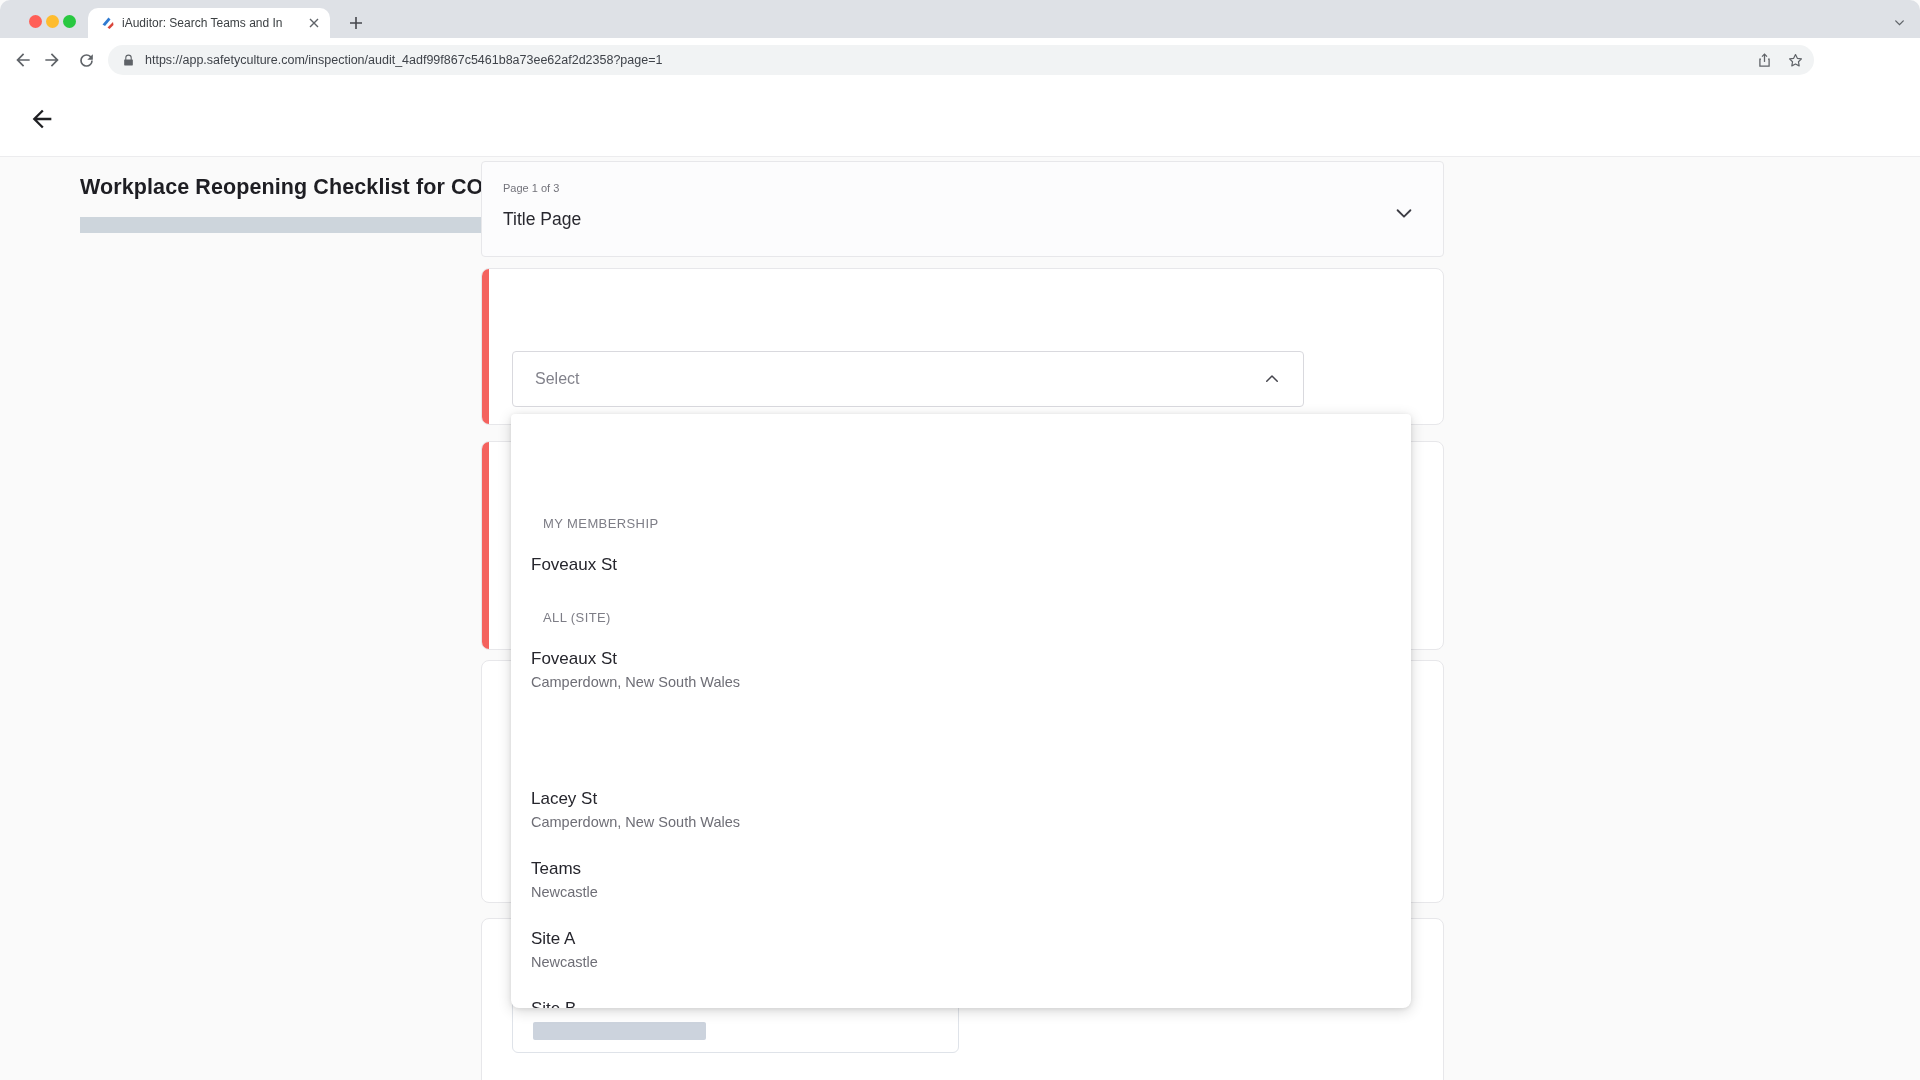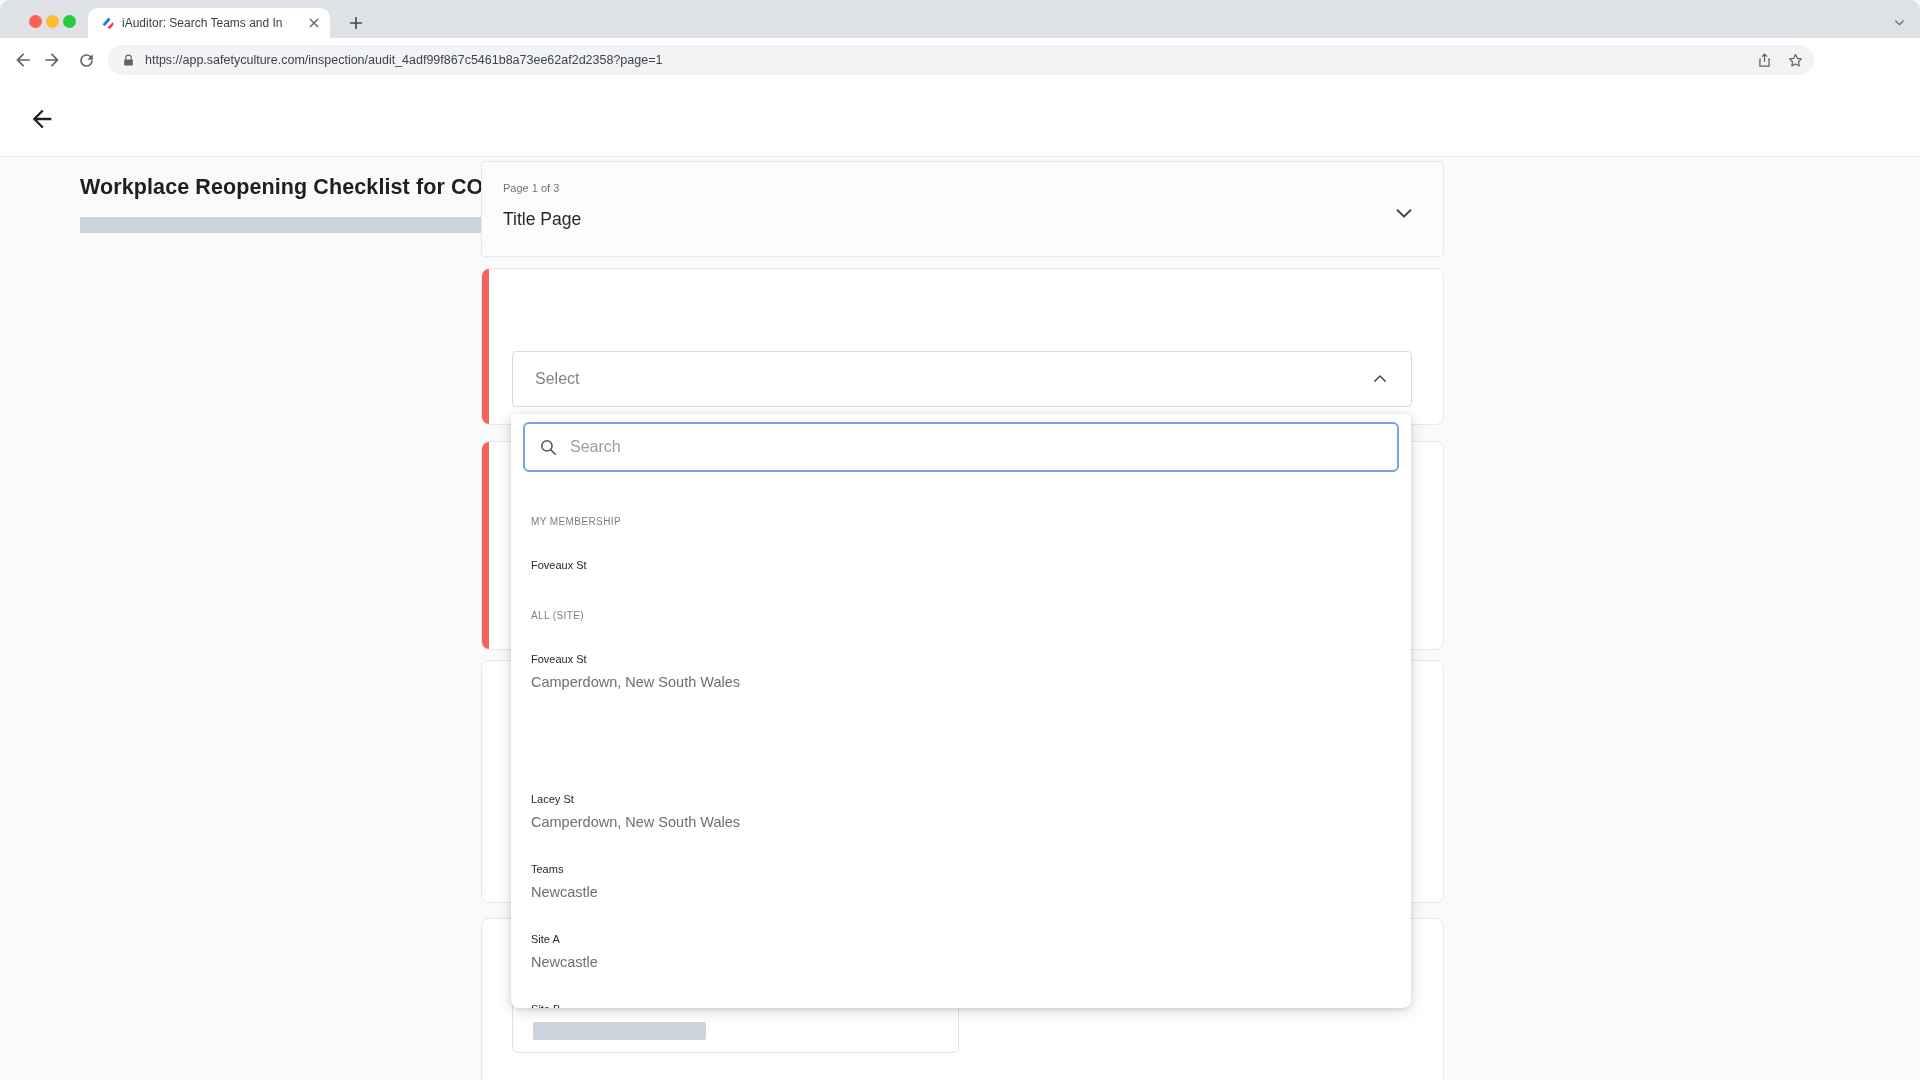--- a/index.html
+++ b/index.html
@@ -38,40 +38,40 @@
   .page-title { position:absolute; left:21px; top:47px; font-size:17.5px; color:#28282f; }
   .panel-chevron { position:absolute; right:28px; top:40px; color:#3c3c44; }
 
   .card { background:#fff; border:1px solid #e7e7ea; border-radius:8px; }
   .redbar { position:absolute; left:0; top:0; bottom:0; width:7px; background:#f4625e; border-radius:7px 0 0 7px; }
 
   .card-site { position:absolute; left:481px; top:268px; width:963px; height:157px; }
   .q-label { position:absolute; left:32px; top:300px; display:flex; align-items:baseline; font-size:17.5px; line-height:24px; }
   .q-star { color:#f25b57; margin-right:8px; font-size:17px; }
   .q-text { color:#33333b; }
-  .select-ctl { position:absolute; left:30px; top:82px; width:900px; height:56px; background:#fff; border:1px solid #d9d9de; border-radius:4px; display:flex; align-items:center; padding:0 22px; }
+  .select-ctl { position:absolute; left:30px; top:82px; width:792px; height:56px; background:#fff; border:1px solid #d9d9de; border-radius:4px; display:flex; align-items:center; padding:0 22px; }
   .select-val { font-size:16px; color:#82828b; flex:1; }
   .select-chevron { color:#45454d; }
 
   
   .card-bg2 { position:absolute; left:481px; top:441px; width:963px; height:209px; }
   .card-bg3 { position:absolute; left:481px; top:660px; width:963px; height:243px; }
   .card-bg4 { position:absolute; left:481px; top:918px; width:963px; height:300px; }
   .inner-box { position:absolute; left:30px; top:14px; width:447px; height:120px; background:#fff; border:1px solid #dfe3e9; border-radius:6px; }
   .skeleton-bar { position:absolute; left:20px; top:88px; width:173px; height:18px; background:#ccd3dd; border-radius:2px; }
 
   
   .dropdown { position:absolute; left:511px; top:414px; width:900px; height:594px; background:#fff; border-radius:4px 4px 8px 8px; box-shadow:0 3px 14px rgba(0,0,0,.16), 0 1px 4px rgba(0,0,0,.08); overflow:hidden; z-index:10; }
   .searchbox { position:absolute; left:12px; right:12px; top:8px; height:50px; border:2px solid #76a3ea; border-radius:6px; display:flex; align-items:center; padding:0 14px; background:#fff; }
   .search-input { border:none; outline:none; flex:1; font-size:16px; color:#3b3b42; margin-left:12px; font-family:inherit; background:transparent; }
   .search-input::placeholder { color:#9aa0a8; }
   .search-ico { color:#55585f; }
-  .dd-section { position:absolute; left:20px; font-size:10px; color:#7d7d86; letter-spacing:.4px; }
+  .dd-section { position:absolute; left:32px; font-size:13px; color:#7d7d86; letter-spacing:.4px; }
   .dd-row { position:absolute; left:0; right:0; padding-left:20px; cursor:pointer; }
-  .dd-title { font-size:11px; line-height:22px; color:#26262d; }
+  .dd-title { font-size:17px; line-height:22px; color:#26262d; }
   .dd-sub { font-size:14.5px; line-height:20px; color:#6e6e76; margin-top:2px; }
 </style>
 </head>
 <body>
 
 <div class="tabbar">
   <div class="traffic t-red"></div>
   <div class="traffic t-yellow"></div>
   <div class="traffic t-green"></div>
 
@@ -193,29 +193,20 @@
     <span class="select-val">Select</span>
     <span class="select-chevron">
       <svg width="18" height="18" viewBox="0 0 24 24">
           <path d="M5 15l7-7 7 7" fill="none" stroke="currentColor" stroke-width="2" stroke-linecap="round" stroke-linejoin="round"></path>
         </svg>
     </span>
   </div>
 </div>
 
 <div class="dropdown">
-  <div class="searchbox">
-    <span class="search-ico">
-      <svg width="19" height="19" viewBox="0 0 24 24" fill="none" stroke="currentColor" stroke-width="2">
-        <circle cx="10" cy="10" r="6.5"></circle>
-          <path d="M15 15l5.5 5.5" stroke-linecap="round"></path>
-      </svg>
-    </span>
-    <input class="search-input" type="text" placeholder="Search" style="">
-  </div>
 
   <div class="dd-section" style="top:102px;">MY MEMBERSHIP</div>
 
   <div class="dd-row" style="top:140px;">
     <div class="dd-title">Foveaux St</div>
   </div>
 
   <div class="dd-section" style="top:196px;">ALL (SITE)</div>
 
   <div class="dd-row" style="top:234px;">

